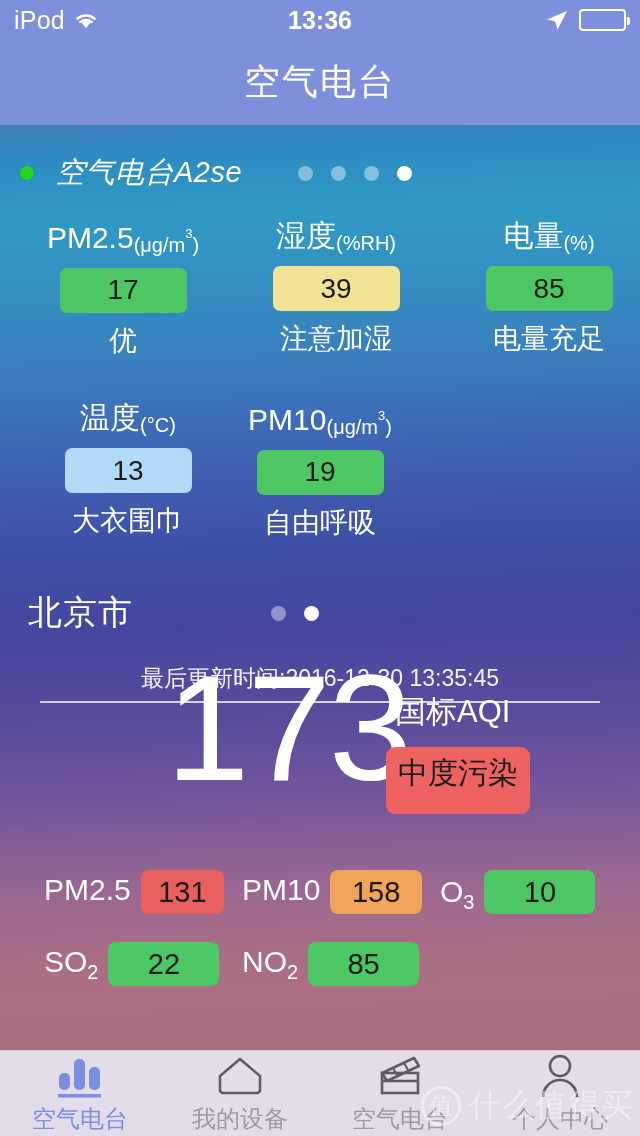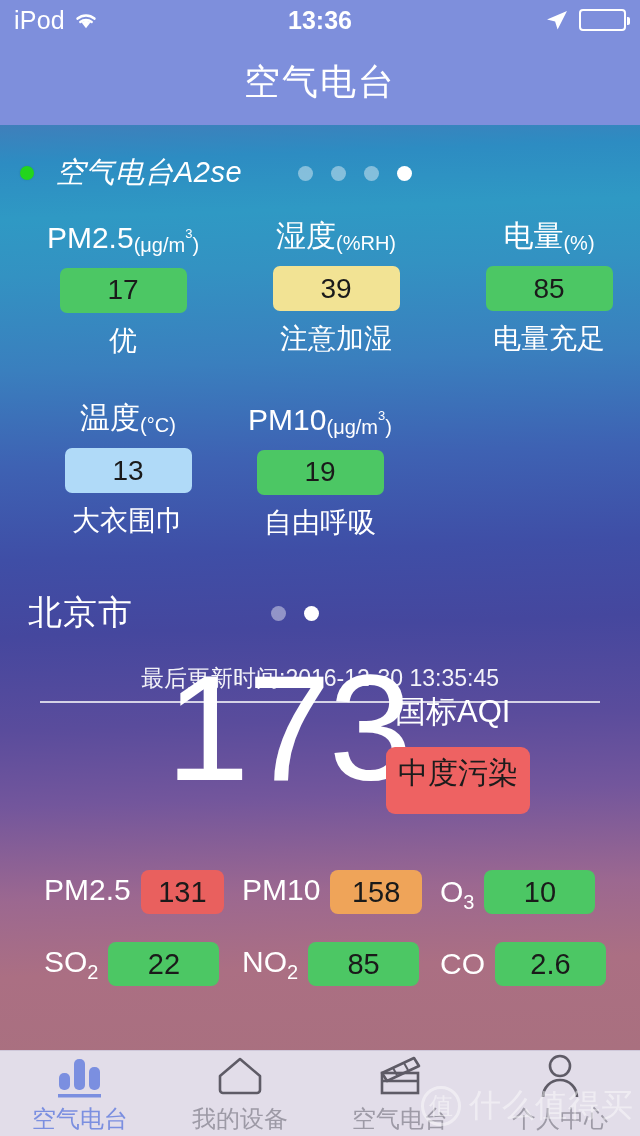--- a/index.html
+++ b/index.html
@@ -330,24 +330,20 @@
       </div>
       <div class="poll-line">
         <div class="poll-cell c1">
           <span class="pl"><span>SO</span><sub>2</sub></span>
           <span class="poll-pill" style="background: rgb(76, 199, 100);">22</span>
         </div>
         <div class="poll-cell c2">
           <span class="pl"><span>NO</span><sub>2</sub></span>
           <span class="poll-pill" style="background: rgb(76, 199, 100);">85</span>
         </div>
-        <div class="poll-cell c3">
-          <span class="pl"><span>CO</span><sub></sub></span>
-          <span class="poll-pill" style="background: rgb(76, 199, 100);">2.6</span>
-        </div>
       </div>
     </div>
 
   </div>
 
   <div class="tabbar">
 
     <div class="tab active">
       <span class="ticon">
         <svg width="60" height="46" viewBox="0 0 60 46">

